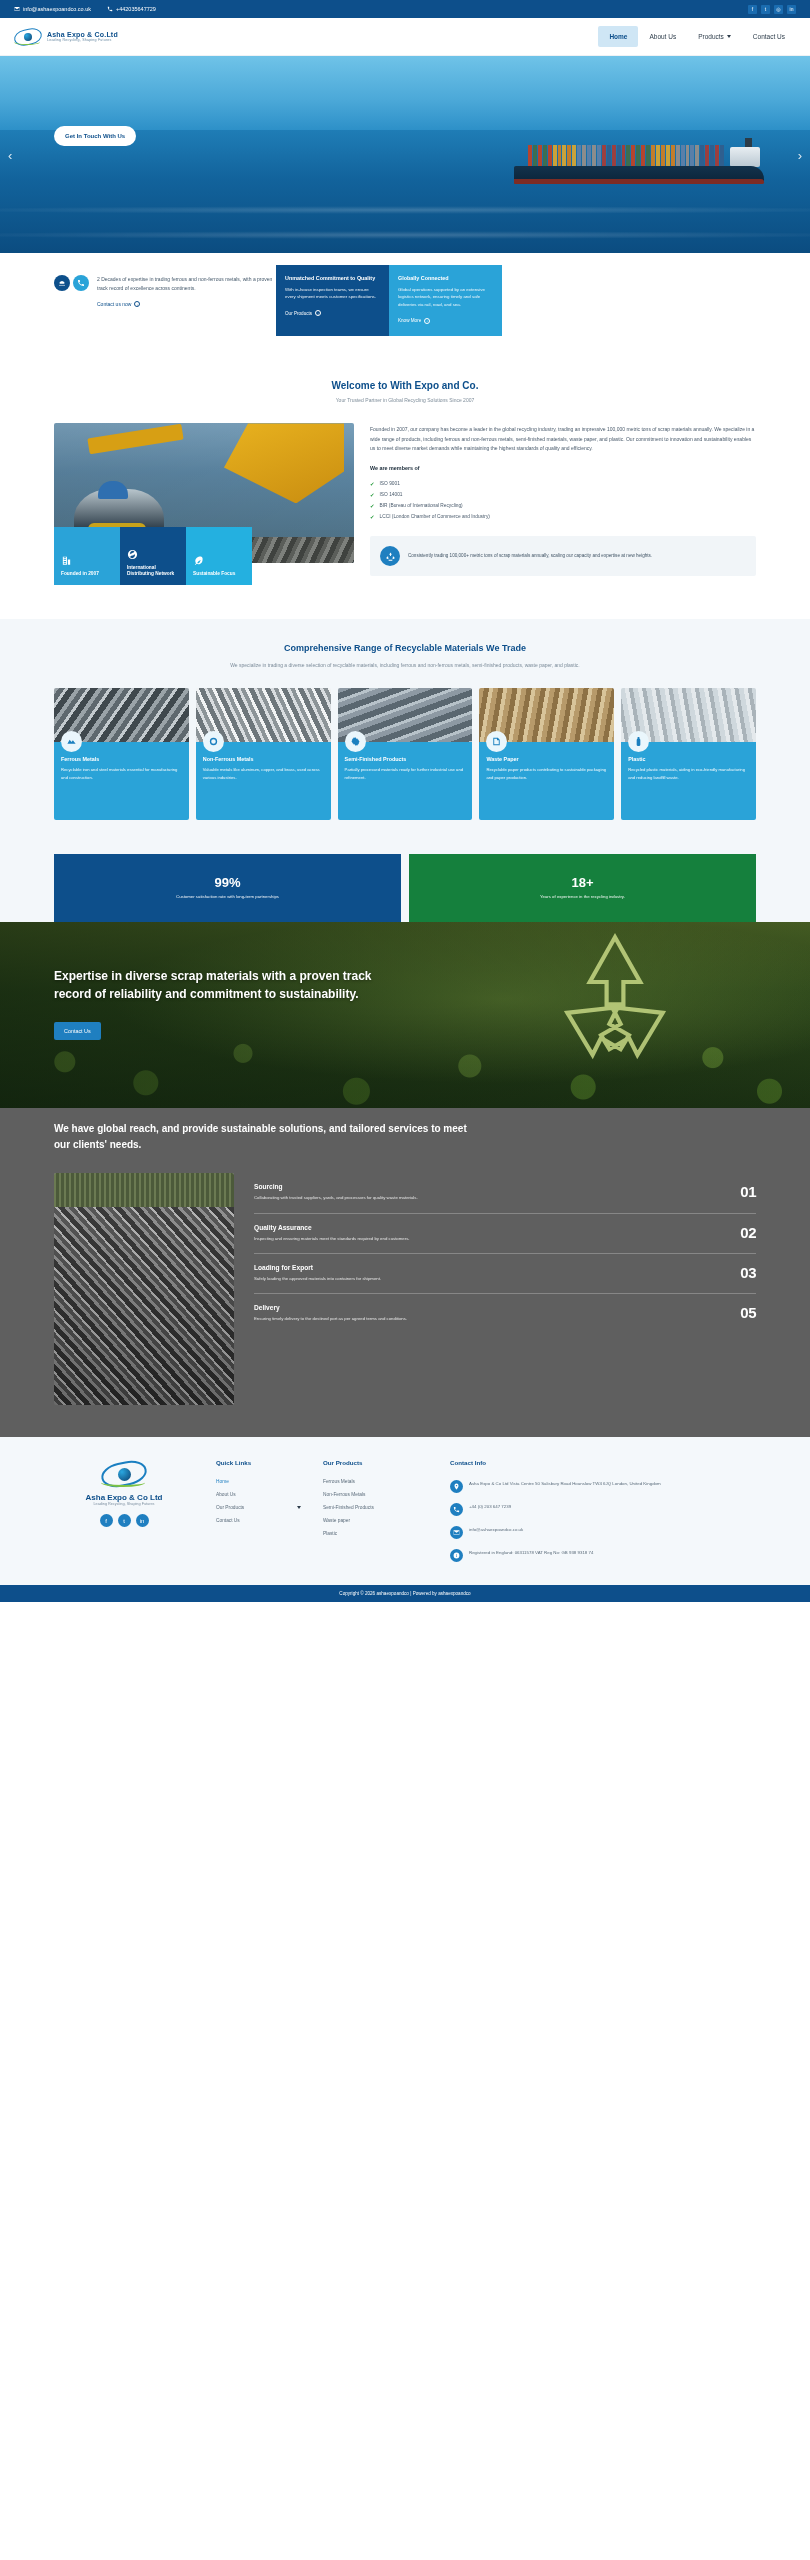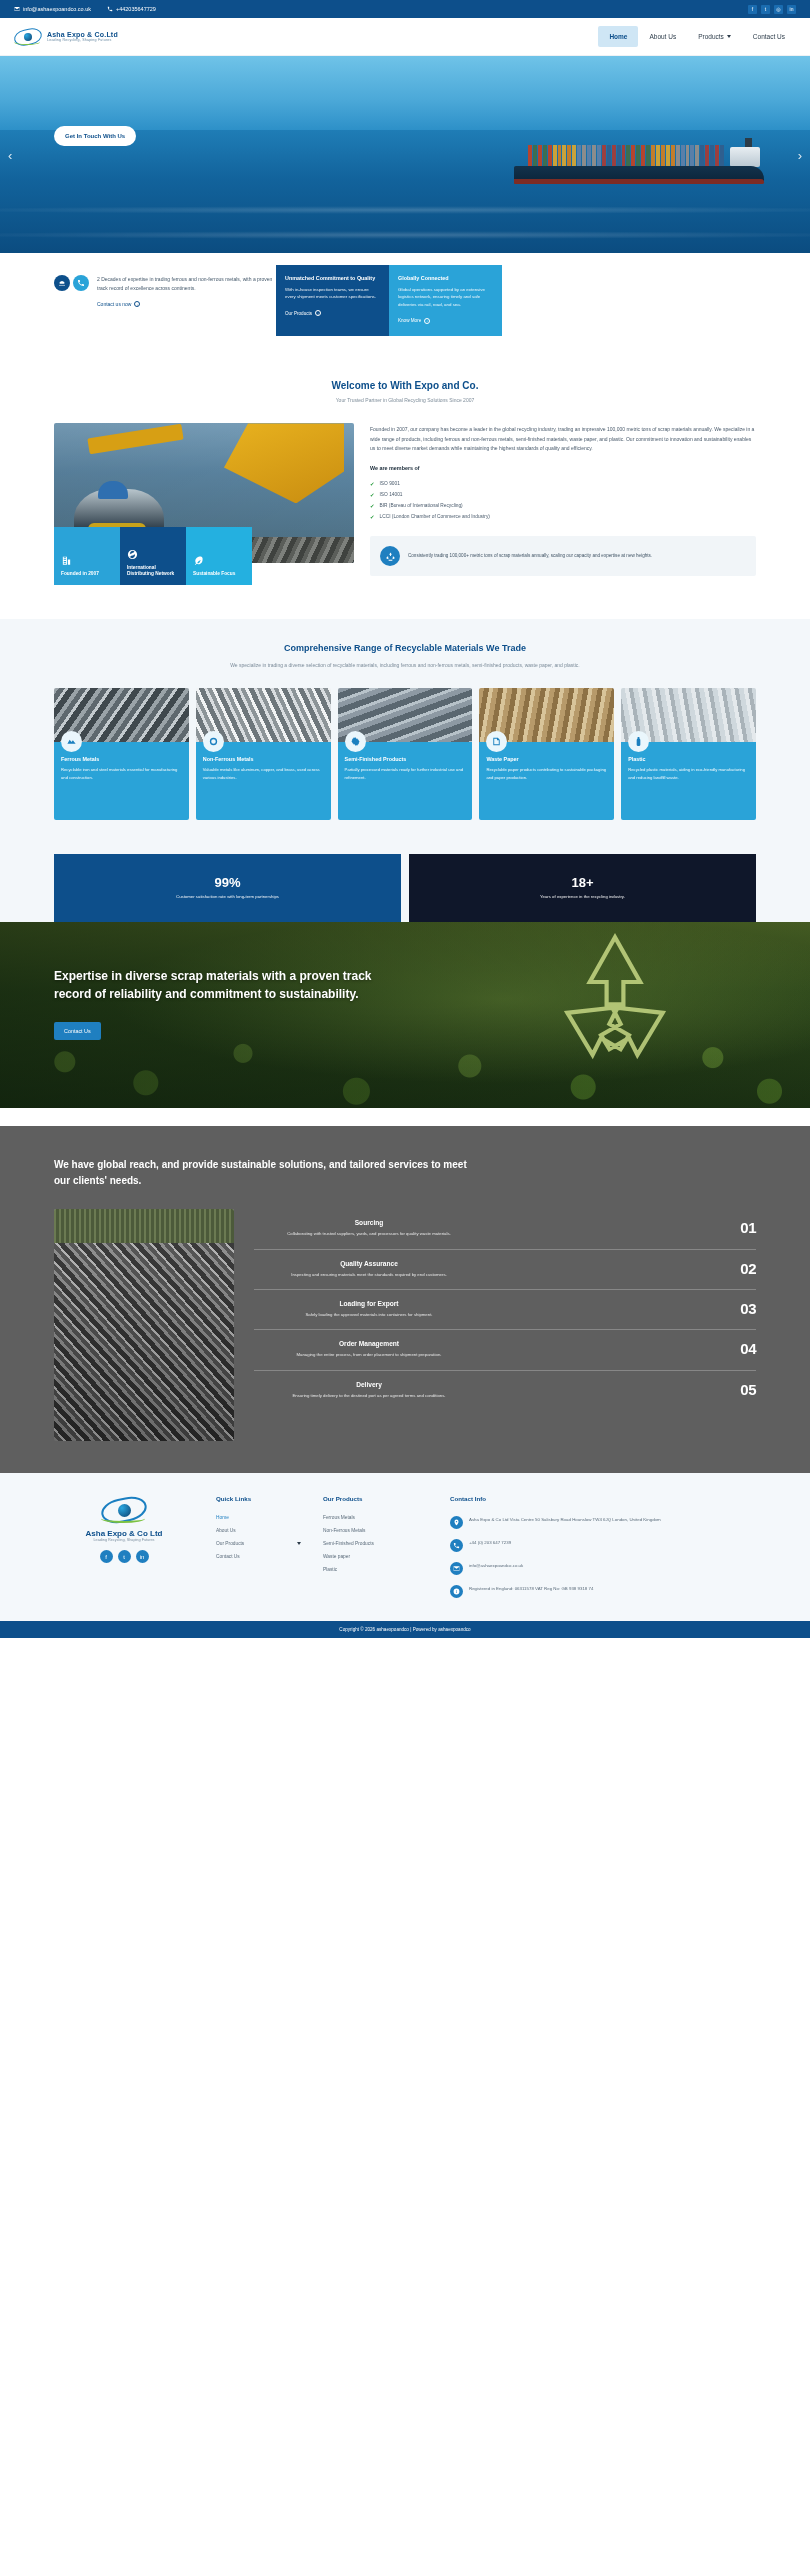--- a/index.html
+++ b/index.html
@@ -233,21 +233,21 @@
   }
   .micon svg { width: 11px; height: 11px; fill: #1b7fbf; }
   .mbody h4 { font-size: 5.4px; font-weight: bold; margin-bottom: 4px; }
   .mbody p { font-size: 4.2px; line-height: 1.7; opacity: .95; }
 
   
   .statwrap { background: #f3f7fa; padding: 0 54px; position: relative; z-index: 3; }
   .stats { display: flex; }
   .stat { flex: 1; padding: 21px 8px; text-align: center; color: #fff; }
   .stat.d { background: #0d4f8b; }
-  .stat.l { background: #0f172a; margin-left: 8px; }
+  .stat.l { background: #15803d; margin-left: 8px; }
   .stat .n { font-size: 13px; font-weight: bold; margin-bottom: 4px; }
   .stat .t { font-size: 4.3px; line-height: 1.6; opacity: .95; }
 
   
   .banner {
     height: 210px; margin-top: -24px; position: relative; overflow: hidden;
     display: flex; align-items: center; padding: 0 54px; color: #fff;
   }
   .banner .bg {
     position: absolute; inset: 0;
@@ -274,38 +274,38 @@
   }
   .recycle svg { width: 100%; height: 100%; }
   .banner .bc { position: relative; z-index: 3; width: 330px; }
   .banner h2 { font-size: 12px; line-height: 1.55; font-weight: bold; text-shadow: 0 1px 3px rgba(0,0,0,.4); }
   .banner .bbtn {
     margin-top: 18px; display: inline-block; background: #1f7fc0; color: #fff;
     font-size: 5.4px; padding: 6px 10px; border-radius: 2px; border: none; cursor: pointer;
   }
 
   
-  .process { background: #5f5f5f; color: #fff; padding: 31px 54px 32px; margin-top: 18px; }
+  .process { background: #5f5f5f; color: #fff; padding: 13px 54px 32px; }
   .process h2 { font-size: 10px; line-height: 1.6; font-weight: bold; width: 430px; margin-bottom: 20px; }
   .prow { display: flex; gap: 20px; }
   .pphoto {
     width: 180px; height: 232px; border-radius: 2px;
     background:
       linear-gradient(180deg, rgba(255,255,255,.08), rgba(0,0,0,.25)),
       repeating-linear-gradient(48deg,#8d8d8d 0 3px,#4d4d4d 3px 7px,#b5b5b5 7px 9px,#2e2e2e 9px 14px);
     position: relative; overflow: hidden;
   }
   .pphoto .grass {
     position: absolute; left: 0; right: 0; top: 0; height: 34px;
     background: repeating-linear-gradient(90deg,#6b7a52 0 2px,#4c5a3a 2px 5px);
   }
   .plist { flex: 1; }
   .pitem {
     display: flex; align-items: flex-start; justify-content: space-between;
-    border-bottom: 1px solid rgba(255,255,255,.25); padding: 10px 0 11px; text-align: center;
+    border-bottom: 1px solid rgba(255,255,255,.25); padding: 10px 0 11px;
   }
   .pitem:last-child { border-bottom: none; }
   .pitem .pt { width: 230px; }
   .pitem h4 { font-size: 6.6px; font-weight: bold; margin-bottom: 4px; }
   .pitem p { font-size: 4.3px; line-height: 1.7; opacity: .85; }
   .pitem .num { font-size: 15px; font-weight: bold; letter-spacing: -.5px; }
 
   
   .footer { background: #f4f8fb; padding: 22px 54px 18px; position: relative; overflow: hidden; }
   .footer .fgrid { display: flex; gap: 22px; position: relative; z-index: 2; }
@@ -687,27 +687,20 @@
       </div>
       <div class="pitem">
         <div class="pt">
           <h4>Loading for Export</h4>
           <p>Safely loading the approved materials into containers for shipment.</p>
         </div>
         <div class="num">03</div>
       </div>
       <div class="pitem">
         <div class="pt">
-          <h4>Order Management</h4>
-          <p>Managing the entire process, from order placement to shipment preparation.</p>
-        </div>
-        <div class="num">04</div>
-      </div>
-      <div class="pitem">
-        <div class="pt">
           <h4>Delivery</h4>
           <p>Ensuring timely delivery to the destined port as per agreed terms and conditions.</p>
         </div>
         <div class="num">05</div>
       </div>
     </div>
   </div>
 </div>
 
 <div class="footer">

